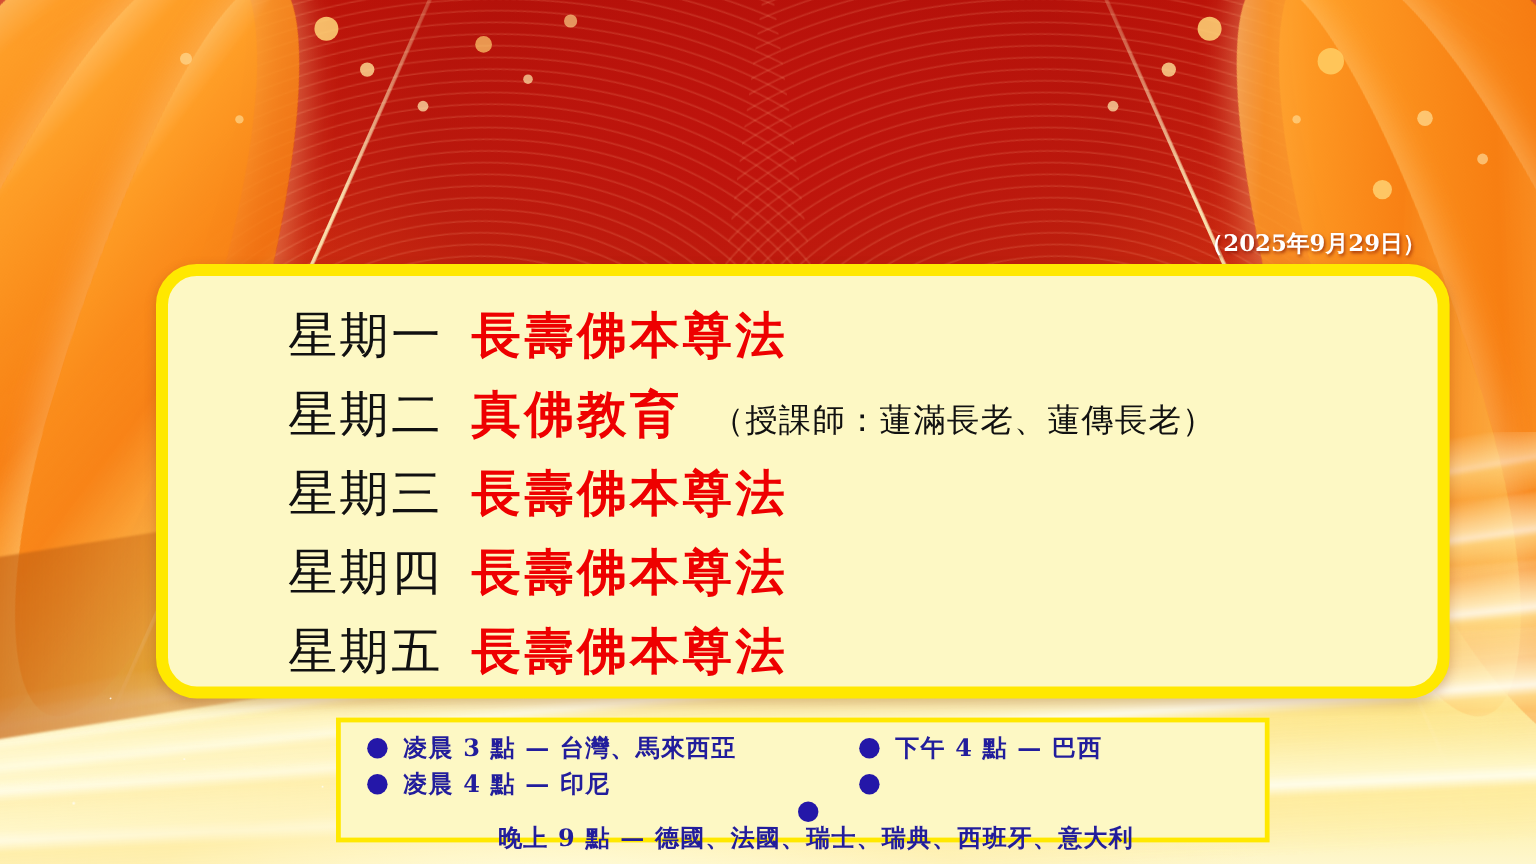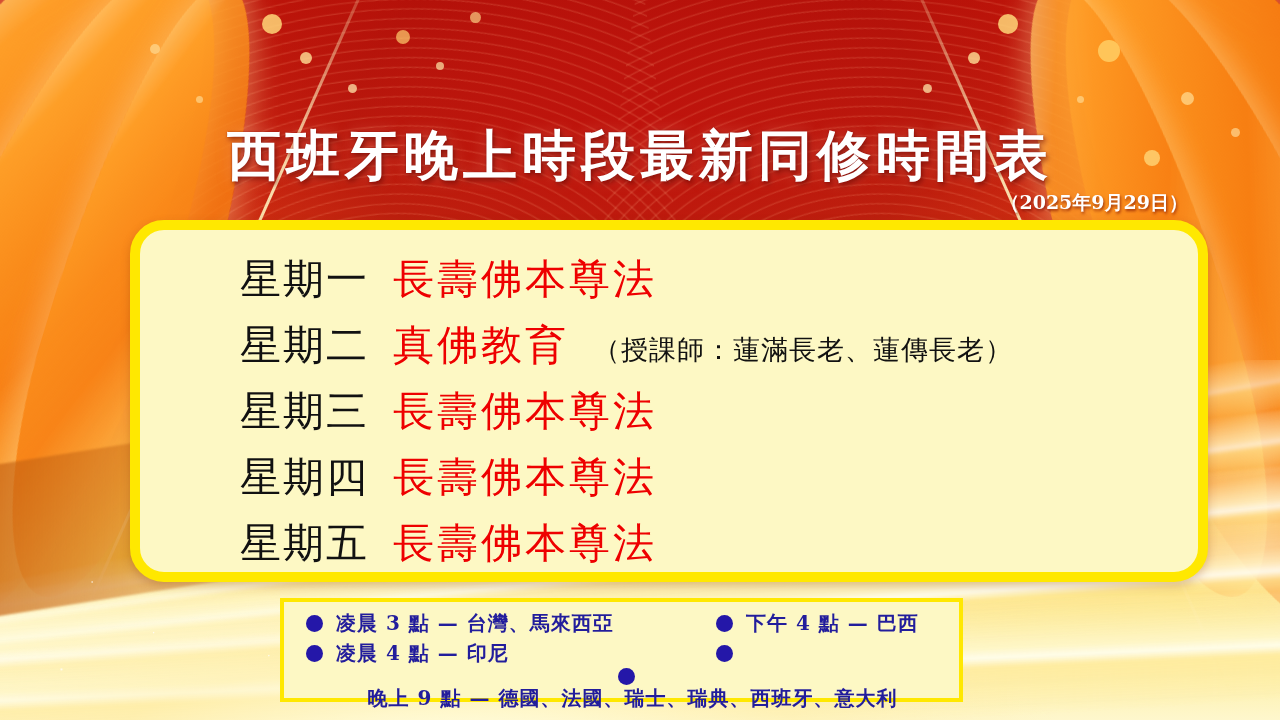--- a/index.html
+++ b/index.html
@@ -289,40 +289,40 @@
     letter-spacing: 2px;
     font-weight: normal;
     white-space: nowrap;
     font-family: "DejaVu Serif", "Liberation Serif", serif;
   }
   .topic {
     color: #ee0000;
     font-size: 41px;
     letter-spacing: 3px;
     margin-left: 24px;
-    font-weight: normal;
+    font-weight: bold;
     white-space: nowrap;
     font-family: "DejaVu Serif", "Liberation Serif", serif;
   }
   .note {
     color: #111111;
     font-size: 27px;
     letter-spacing: 1px;
     margin-left: 24px;
     white-space: nowrap;
     font-family: "DejaVu Serif", "Liberation Serif", serif;
   }
   .note:empty { display: none; }
 
   
   .legend {
     position: absolute;
     left: 280px;
     top: 598px;
-    width: 683px;
+    width: 778px;
     height: 104px;
     box-sizing: border-box;
     background: #fdf8c4;
     border: 4px solid #ffe800;
     padding: 6px 0 0 0;
   }
   .legend-grid {
     display: grid;
     grid-template-columns: 410px 1fr;
     row-gap: 0px;
@@ -393,21 +393,20 @@
       <div class="ribbon rb-c"></div>
       <div class="ribbon rb-d"></div>
       <div class="ribbon rb-e"></div>
     </div>
     <div class="dark-wedge"></div>
     <div class="glow-bottom"></div>
     <div class="sparkles"></div>
   </div>
 
 
-  <div class="title">西班牙晚上時段最新同修時間表</div>
   <div class="subtitle">（2025年9月29日）</div>
 
   <div class="panel">
 
     <div class="sched-row">
       <span class="day">星期一</span>
       <span class="topic">長壽佛本尊法</span>
 
     </div>
 

